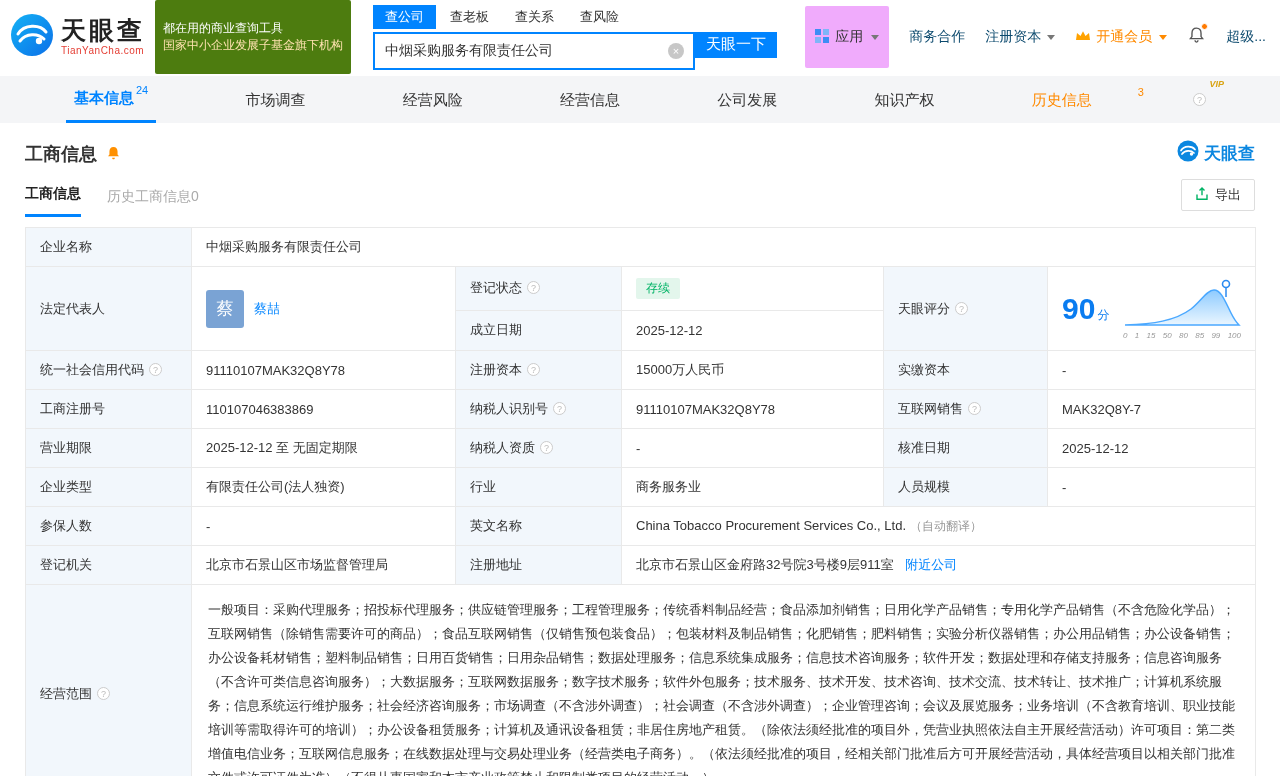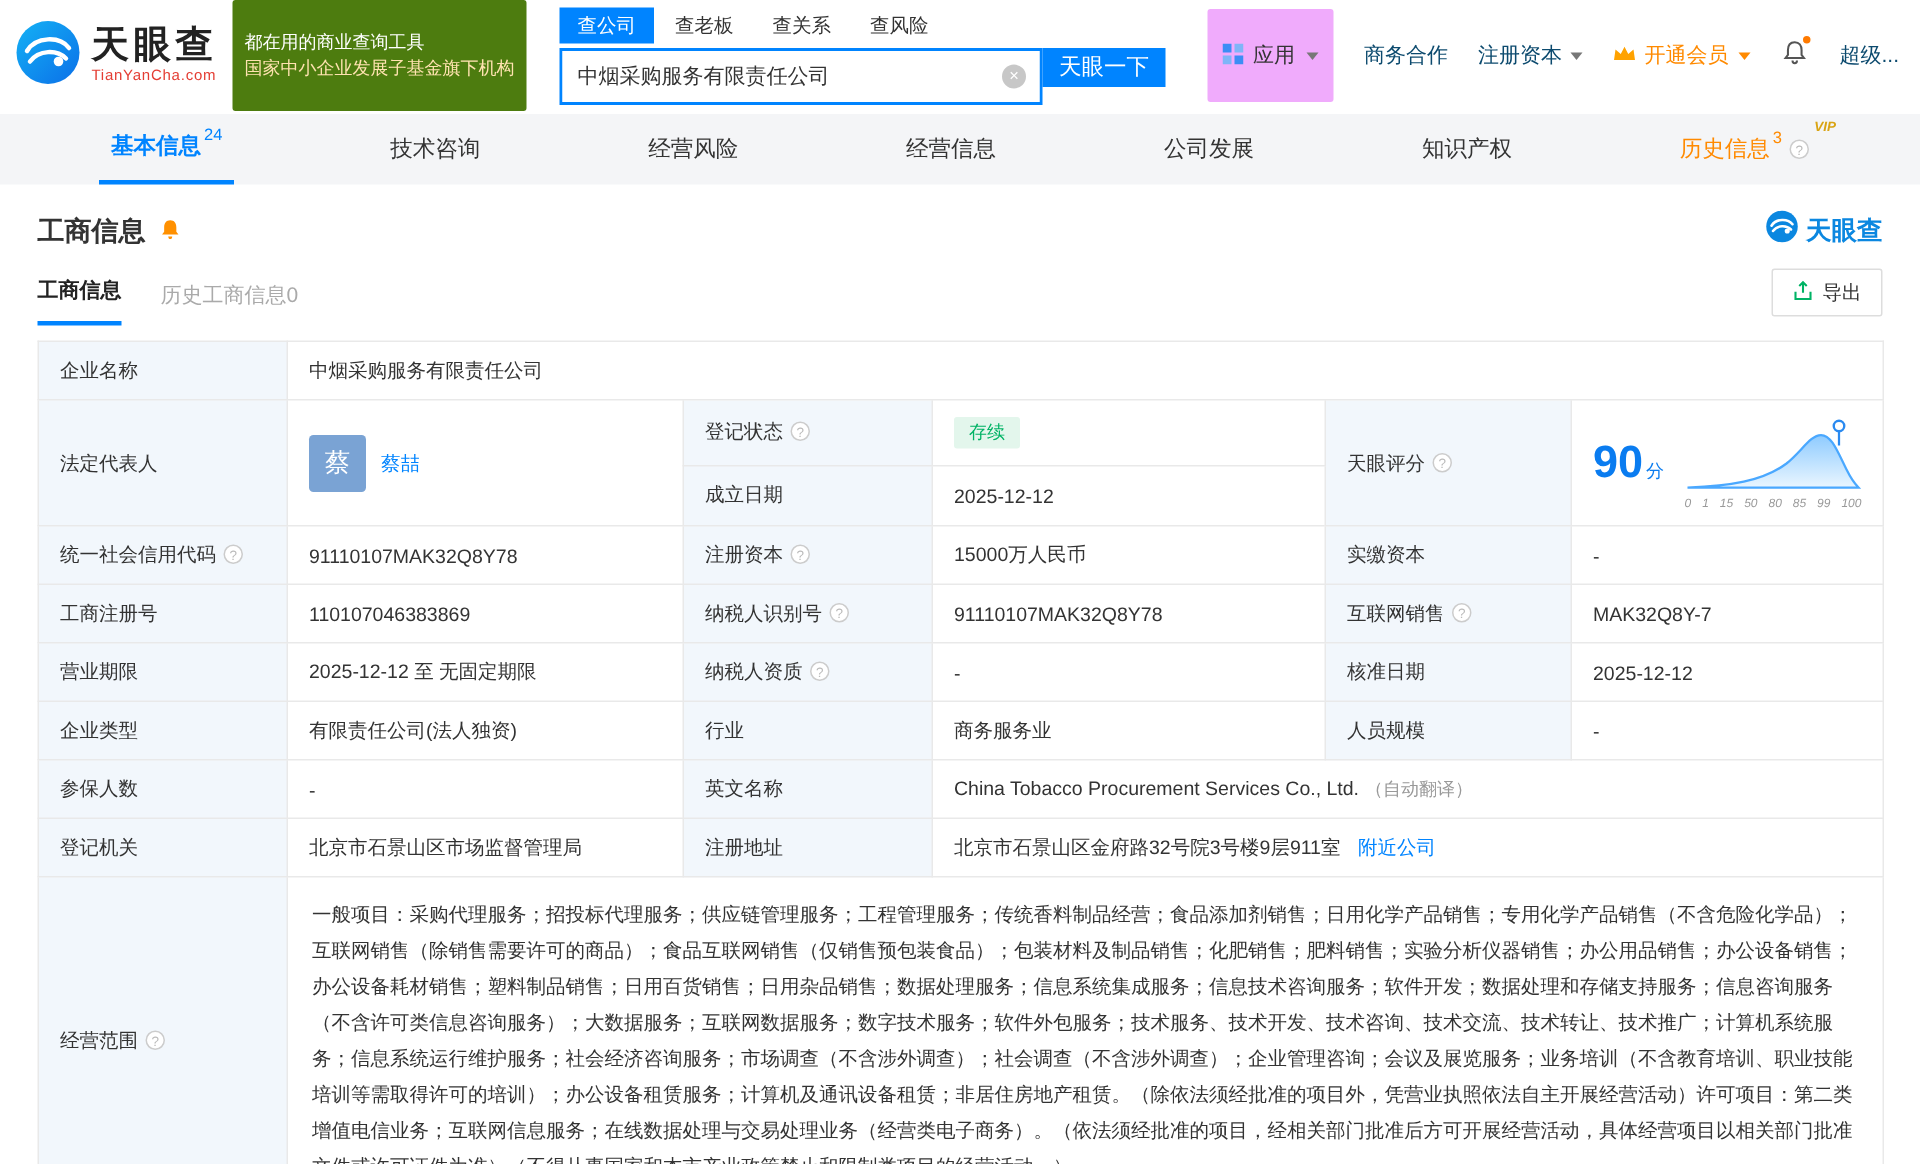--- a/index.html
+++ b/index.html
@@ -42,21 +42,21 @@
   .bell-dot { position:absolute; top:-3px; right:-2px; width:7px; height:7px; border-radius:50%;
     background:#ff7a00; border:1px solid #fff; }
 
   
   .main-tabs { height:47px; background:#f4f5f7; display:flex; justify-content:space-between;
     padding:0 66px; font-size:15px; margin-top:2px; }
   .mtab { display:flex; align-items:flex-start; padding:0 8px; height:100%; cursor:pointer;
     position:relative; color:#333; align-items:center; }
   .mtab .lbl { line-height:44px; }
   .mtab.active { color:#0084ff; font-weight:bold; border-bottom:3px solid #0084ff; }
-  .mtab.vip { color:#ff8a00; }
+  .mtab.vip { color:#ff8a00;gap:44px; }
   .count-sup { font-size:11px; position:relative; top:-8px; margin-left:2px; font-weight:normal; }
   .mtab.active .count-sup { color:#0084ff; }
   .vip-tag { position:absolute; top:3px; right:-10px; font-size:9px; font-weight:bold; font-style:italic;
     color:#d9a414; }
   .info-icon { display:inline-block; width:13px; height:13px; border:1px solid #ccc; border-radius:50%;
     color:#bbb; font-size:9px; line-height:12px; text-align:center; margin-left:5px; vertical-align:1px;
     cursor:pointer; font-style:normal; font-weight:normal; background:#fff; }
 
   
   .section-head { display:flex; align-items:center; padding:17px 25px 2px 25px; }
@@ -180,21 +180,21 @@
     <span class="menu-link">超级...</span>
   </div>
 </header>
 
 <nav class="main-tabs">
   <div class="mtab active">
     <span class="lbl">基本信息</span>
     <span class="count-sup">24</span>
   </div>
   <div class="mtab">
-    <span class="lbl">技术咨询</span>
+    <span class="lbl">市场调查</span>
   </div>
   <div class="mtab">
     <span class="lbl">经营风险</span>
   </div>
   <div class="mtab">
     <span class="lbl">经营信息</span>
   </div>
   <div class="mtab">
     <span class="lbl">公司发展</span>
   </div>

